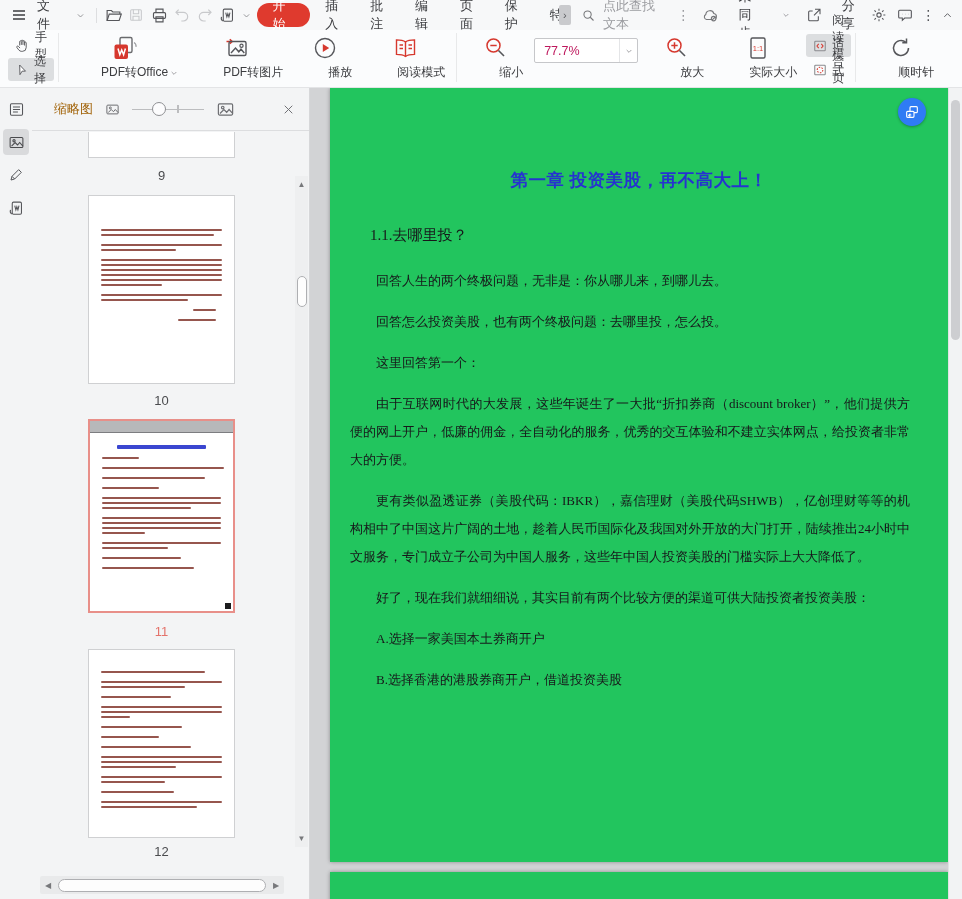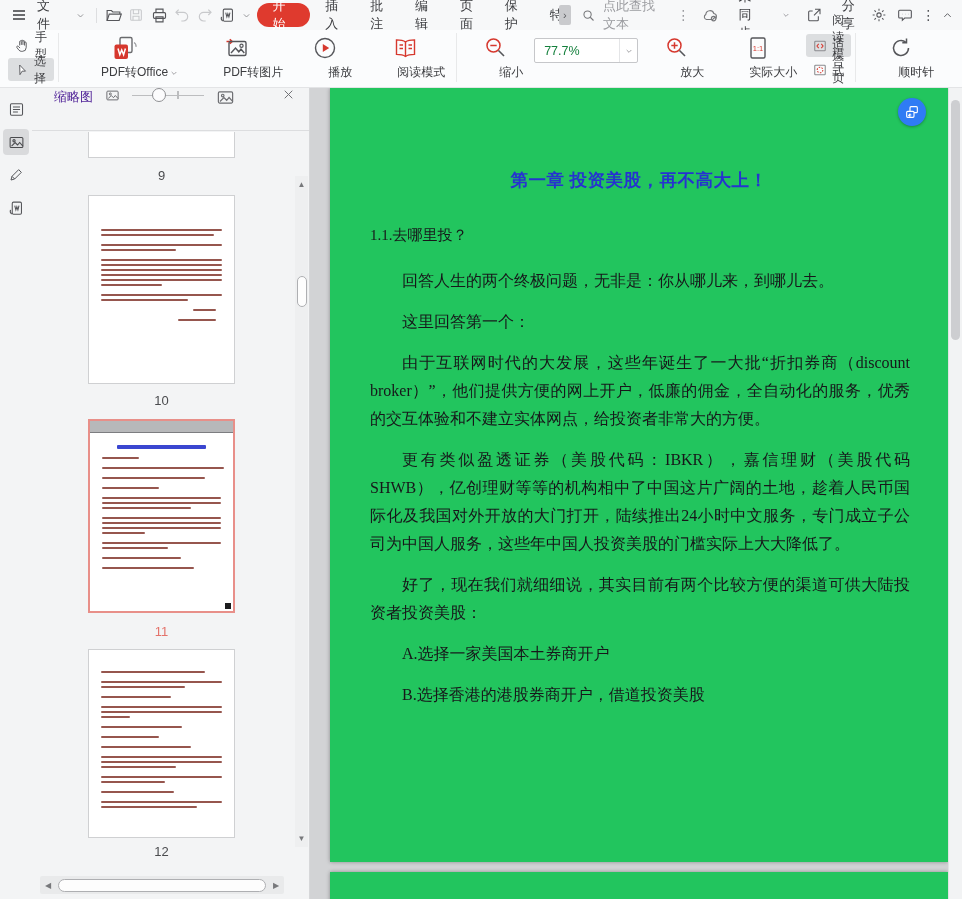--- a/index.html
+++ b/index.html
@@ -26,33 +26,33 @@
   .toolbar { position:absolute; top:30px; left:0; right:0; height:58px; background:#fbfcfd; border-bottom:1px solid #e3e4e6; display:flex; align-items:stretch; padding:3px 4px 5px; }
   .tgroup { display:flex; align-items:stretch; padding:0 4px; border-right:1px solid #e8e9ea; }
   .tgroup:last-child { border-right:none; }
   .tool-col { display:flex; flex-direction:column; justify-content:space-between; padding:1px 0; }
   .tool-row { display:flex; align-items:center; gap:5px; height:23px; padding:0 7px; border-radius:3px; font-size:12px; }
   .tool-row.sel { background:#dcdee0; }
   .bigbtn { display:flex; flex-direction:column; align-items:center; justify-content:space-between; padding:2px 7px 1px; border-radius:3px; font-size:12px; color:#3c3d40; }
   .bigbtn .lab { display:flex; align-items:center; gap:2px; white-space:nowrap;padding-left:31px; }
   .zoomwrap { display:flex; align-items:flex-start; padding-top:5px; margin:0 4px; }
   .zoombox { width:104px; height:25px; border:1px solid #c6c7ca; border-radius:2px; background:#fff; display:flex; align-items:center; }
-  .zoombox .zval { flex:1; padding-left:9px; font-size:12.5px; color:#15803d; }
+  .zoombox .zval { flex:1; padding-left:9px; font-size:12.5px; color:#be185d; }
   .zoombox .zdrop { width:18px; height:100%; display:flex; align-items:center; justify-content:center; border-left:1px solid #e4e5e7; color:#8b8c90; }
   .fit-col { display:flex; flex-direction:column; justify-content:space-between; padding:1px 0; margin-left:2px; }
 
   
   .content { position:absolute; top:88px; left:0; right:0; bottom:0; }
 
   .iconstrip { position:absolute; left:0; top:0; bottom:0; width:32px; background:#f3f4f5; display:flex; flex-direction:column; align-items:center; padding-top:8px; gap:7px; }
   .strip-btn { width:26px; height:26px; display:flex; align-items:center; justify-content:center; border-radius:4px; color:#55565a; }
   .strip-btn.sel { background:#d9dadc; }
 
   .sidebar { position:absolute; left:32px; top:0; bottom:0; width:278px; background:#f3f4f5; border-right:1px solid #d6d7d9; }
-  .sb-head { height:43px; display:flex; align-items:flex-start; padding:0 14px 0 22px; gap:12px; border-bottom:1px solid #dcdddf; font-size:13px; color:#4c1d95; }
+  .sb-head { height:43px; display:flex; align-items:center; padding:0 14px 0 22px; gap:12px; border-bottom:1px solid #dcdddf; font-size:13px; color:#a16207; }
   .slider { position:relative; width:72px; height:14px; }
   .slider .track { position:absolute; left:0; right:0; top:6.5px; height:1.5px; background:#bcbdbf; }
   .slider .tick { position:absolute; left:45px; top:3px; width:1.5px; height:8px; background:#bcbdbf; }
   .slider .knob { position:absolute; left:20px; top:0; width:14px; height:14px; border-radius:50%; background:#fcfcfd; border:1.5px solid #8f9093; }
   .sb-close { margin-left:auto; color:#6d6e72; }
 
   .thumbs { position:absolute; top:44px; left:0; right:0; bottom:26px; overflow:hidden; }
   .thumb { position:absolute; left:56px; width:147px; background:#fff; border:1px solid #cfd0d2; }
   .thumb.sel { border:2px solid #e88f89; }
   .pnum { position:absolute; left:56px; width:147px; text-align:center; font-size:13px; color:#4a4b4e; }
@@ -72,21 +72,21 @@
   .sb-hthumb { flex:1; height:13px; margin:0 2px; background:#fdfdfd; border:1px solid #aeafb2; border-radius:7px; }
 
   .docarea { position:absolute; left:310px; right:14px; top:0; bottom:0; background:#d2d3d5; overflow:hidden; }
   .page { position:absolute; left:20px; width:618px; background:#22c55e; box-shadow:0 0 4px rgba(0,0,0,.35); }
   .page.p11 { top:0; height:774px; }
   .page.p12 { top:784px; height:40px; }
   .doc { font-family:"Liberation Serif","DejaVu Serif",serif; color:#17171a; }
   .doc-title { color:#2633d0; text-align:center; font-size:17.5px; font-weight:bold; padding-top:80px; letter-spacing:.5px; }
   .doc-h { font-size:15px; margin:34px 0 0 40px; }
   .doc-h .hnum { }
-  .doc p { font-size:16px; line-height:28px; margin:13px 38px 0 40px; text-indent:2em; text-align:justify; }
+  .doc p { font-size:13px; line-height:28px; margin:13px 38px 0 20px; text-indent:2em; text-align:justify; }
   .doc p.first { margin-top:22px; }
 
   .main-vscroll { position:absolute; right:0; top:0; bottom:0; width:14px; background:#f2f3f4; border-left:1px solid #e1e2e4; }
   .main-vthumb { position:absolute; left:2px; right:2px; top:12px; height:240px; background:#cdced1; border-radius:6px; }
 
   .float-btn { position:absolute; left:898px; top:10px; width:28px; height:28px; border-radius:50%; background:#2f7bf4; display:flex; align-items:center; justify-content:center; box-shadow:0 1px 3px rgba(0,0,0,.3); z-index:5; }
 </style>
 </head>
 <body>
 
@@ -601,20 +601,21 @@
       </div>
     </div>
 
     <div class="docarea">
       <div class="page p11 doc">
         <div class="doc-title">第一章 投资美股，再不高大上！</div>
         <div class="doc-h">
           <span class="hnum">1.1.</span><span>去哪里投？</span>
         </div>
         <p class="first">回答人生的两个终极问题，无非是：你从哪儿来，到哪儿去。</p>
+        <p>回答怎么投资美股，也有两个终极问题：去哪里投，怎么投。</p>
         <p>这里回答第一个：</p>
         <p>由于互联网时代的大发展，这些年诞生了一大批“折扣券商（discount broker）”，他们提供方便的网上开户，低廉的佣金，全自动化的服务，优秀的交互体验和不建立实体网点，给投资者非常大的方便。</p>
         <p>更有类似盈透证券（美股代码：IBKR），嘉信理财（美股代码SHWB），亿创理财等等的机构相中了中国这片广阔的土地，趁着人民币国际化及我国对外开放的大门打开，陆续推出24小时中文服务，专门成立子公司为中国人服务，这些年中国人投资美股的门槛实际上大大降低了。</p>
         <p>好了，现在我们就细细说，其实目前有两个比较方便的渠道可供大陆投资者投资美股：</p>
         <p>A.选择一家美国本土券商开户</p>
         <p>B.选择香港的港股券商开户，借道投资美股</p>
       </div>
       <div class="page p12"></div>
     </div>
 

